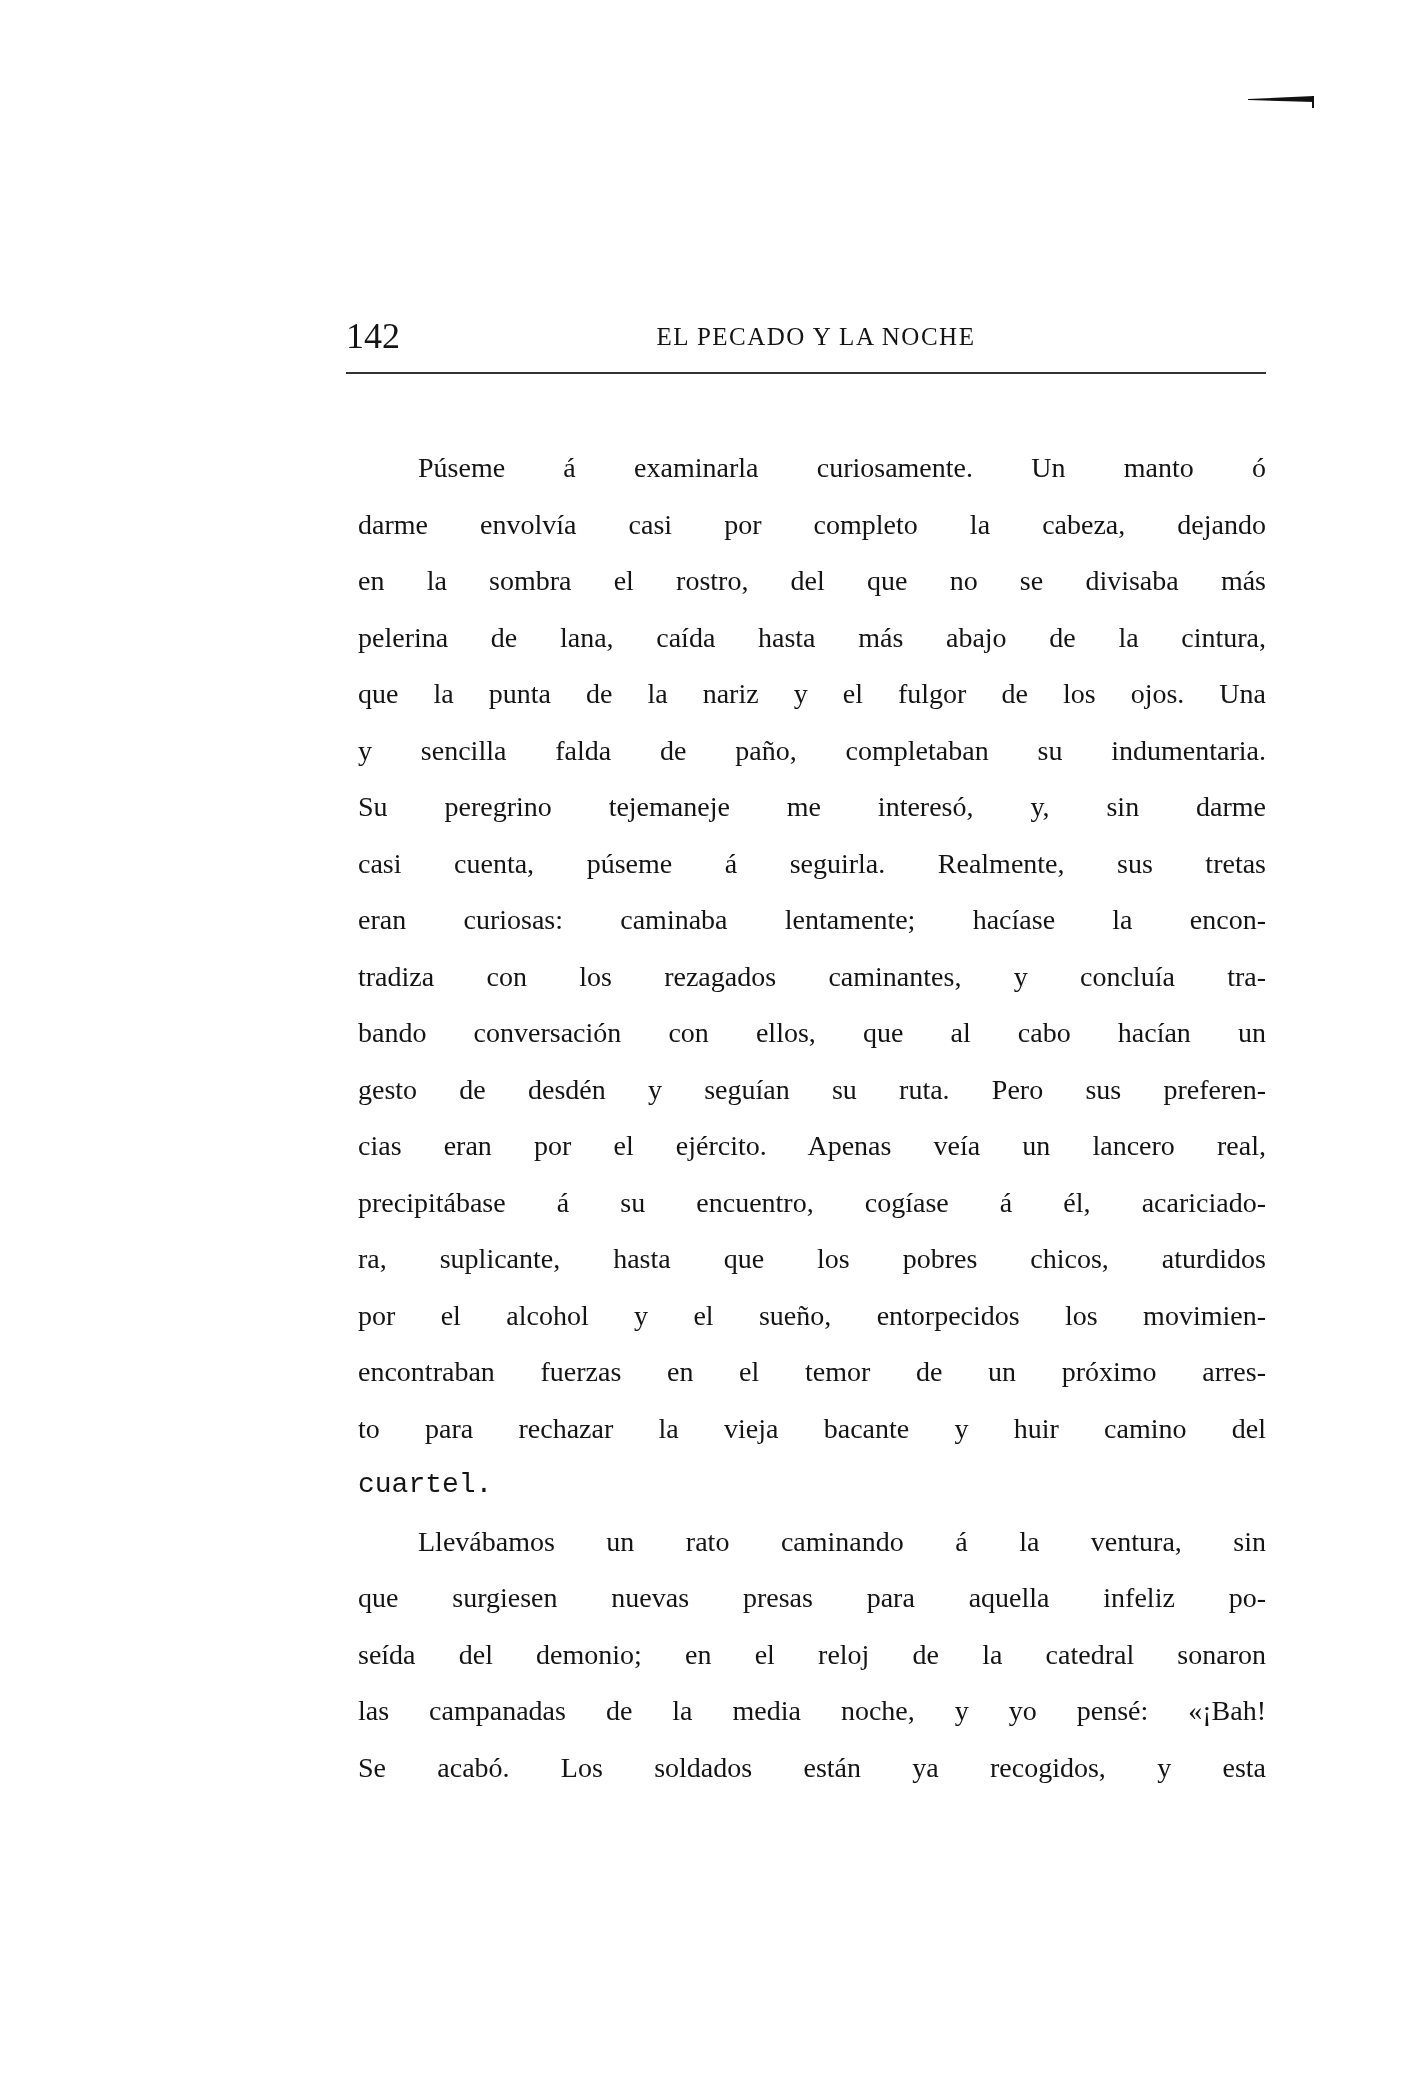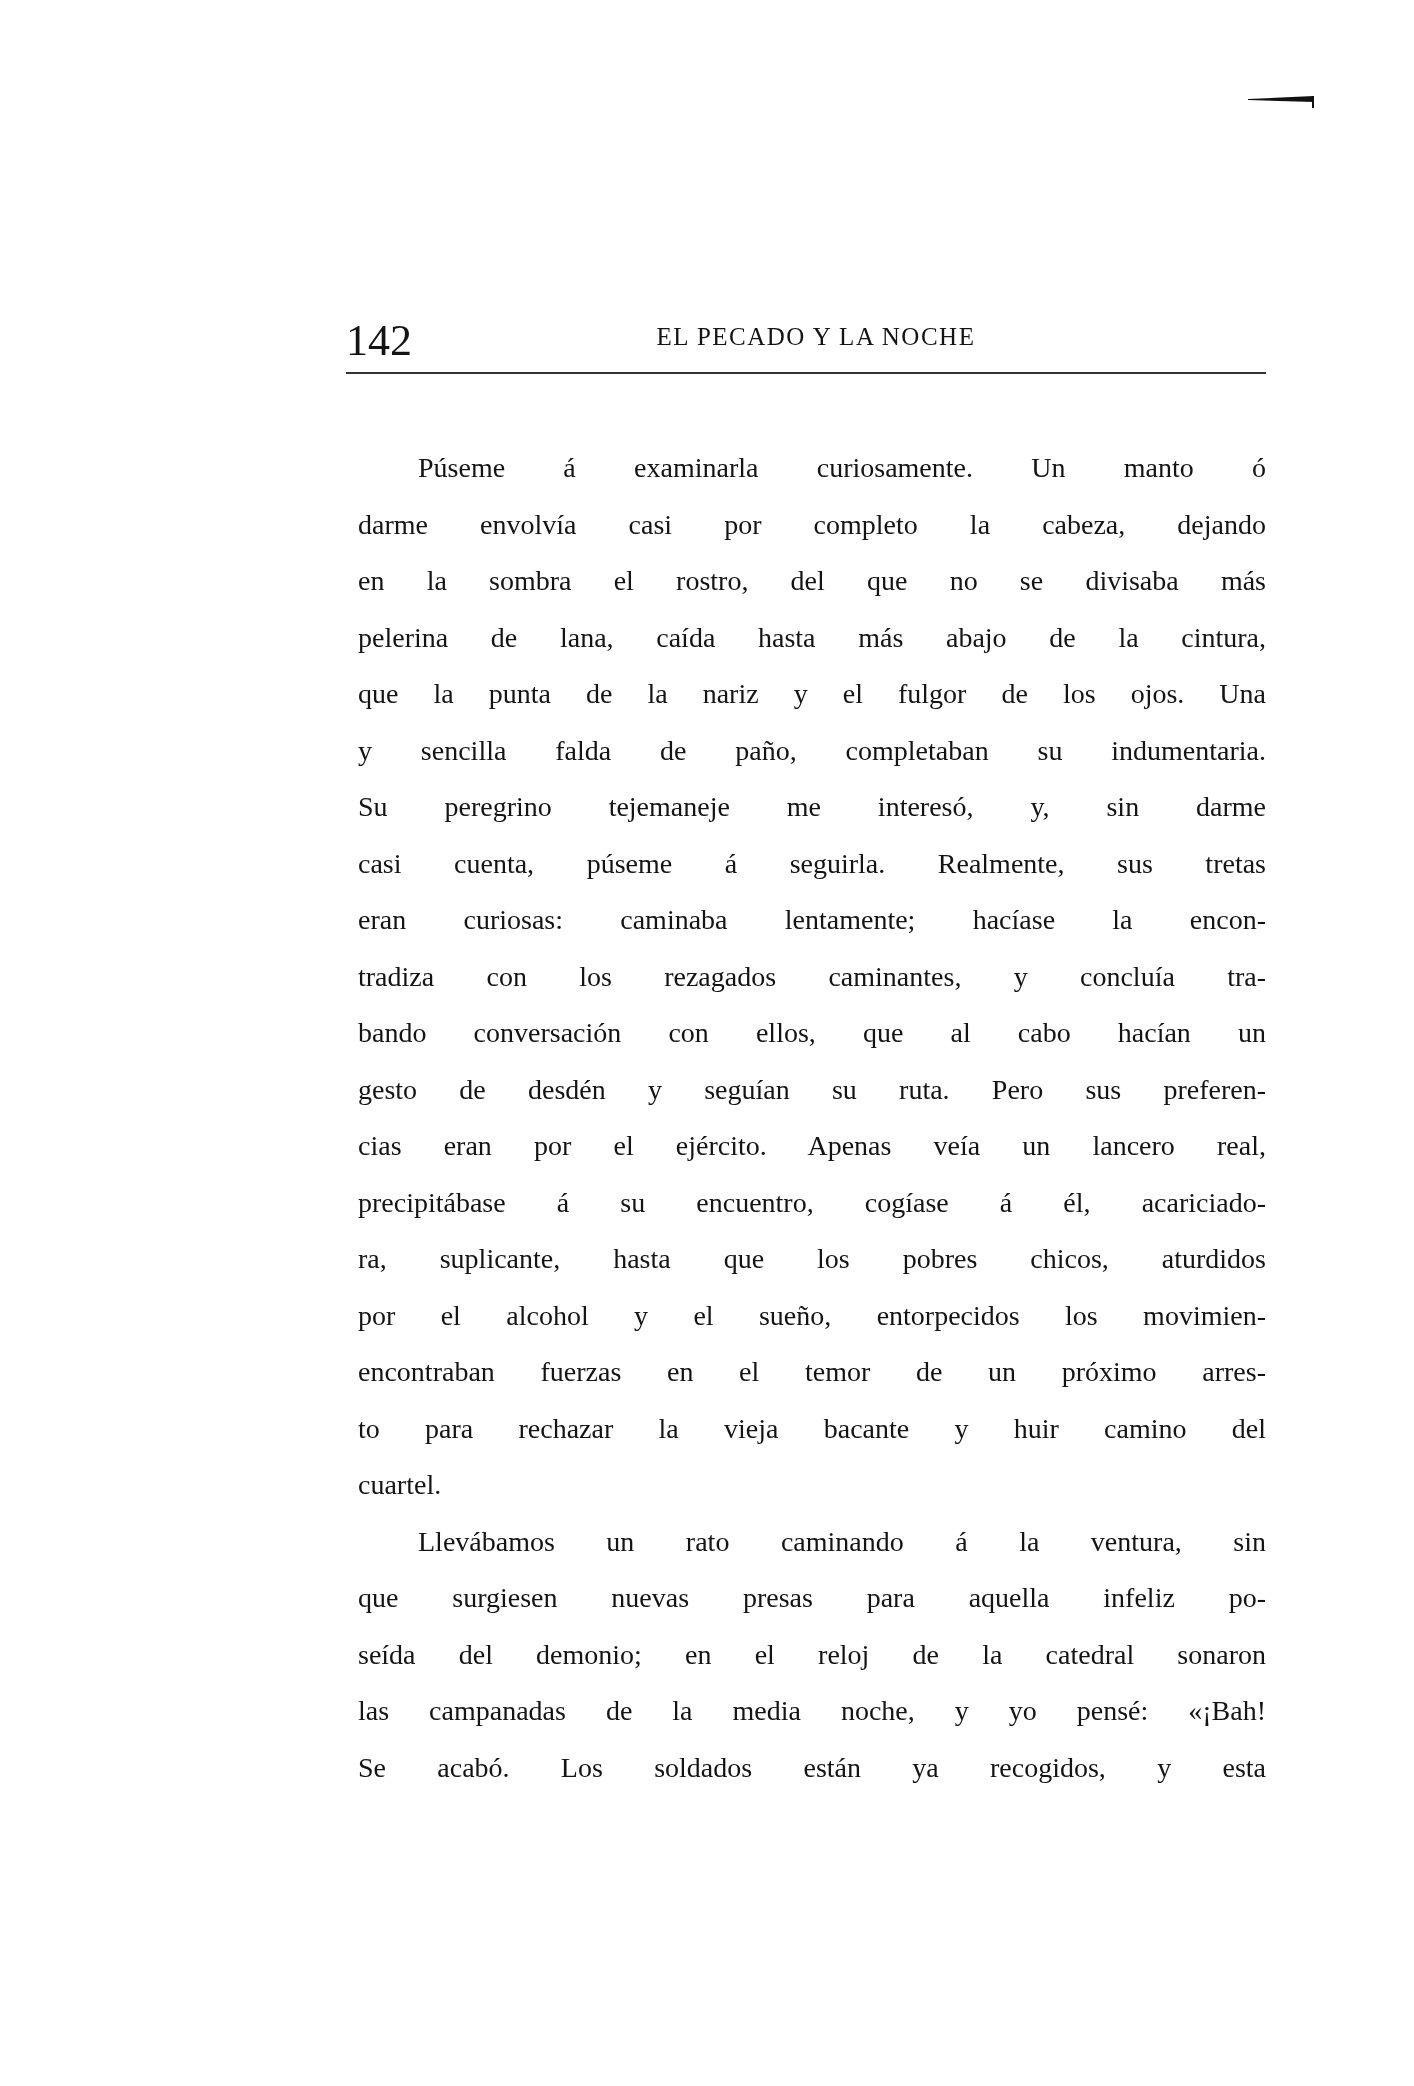--- a/index.html
+++ b/index.html
@@ -17,21 +17,21 @@
       width: 100px; height: 14px;
     }
     .running-head {
       position: absolute;
       left: 346px; top: 315px;
       width: 920px; height: 50px;
     }
     .page-number {
       position: absolute;
       left: 0; top: 0;
-      font-size: 44px;
+      font-size: 36px;
       letter-spacing: 0px;
     }
     .running-title {
       position: absolute;
       left: 0; right: 10px; top: 8px;
       text-align: center;
       font-size: 25px;
       letter-spacing: 1.5px;
       padding-left: 30px;
     }
@@ -51,21 +51,21 @@
       height: 56.5px;
       font-size: 28px;
       line-height: 56.5px;
       text-align: justify;
       text-align-last: justify;
       white-space: nowrap;
       overflow: visible;
       margin-left: 12px;
     }
     .line.indent { padding-left: 60px; }
-    .line.last { text-align-last: left; }
+    .line.last { text-align-last: left; font-family: Liberation Mono, monospace; }
   </style>
 </head>
 <body>
 
 <svg class="corner-mark" viewBox="0 0 100 14" preserveAspectRatio="none">
   <polygon points="0,3 66,0 66,6 0,4" fill="#111"></polygon>
   <rect x="64" y="0" width="2" height="12" fill="#111"></rect>
 </svg>
 
 <div class="running-head">

